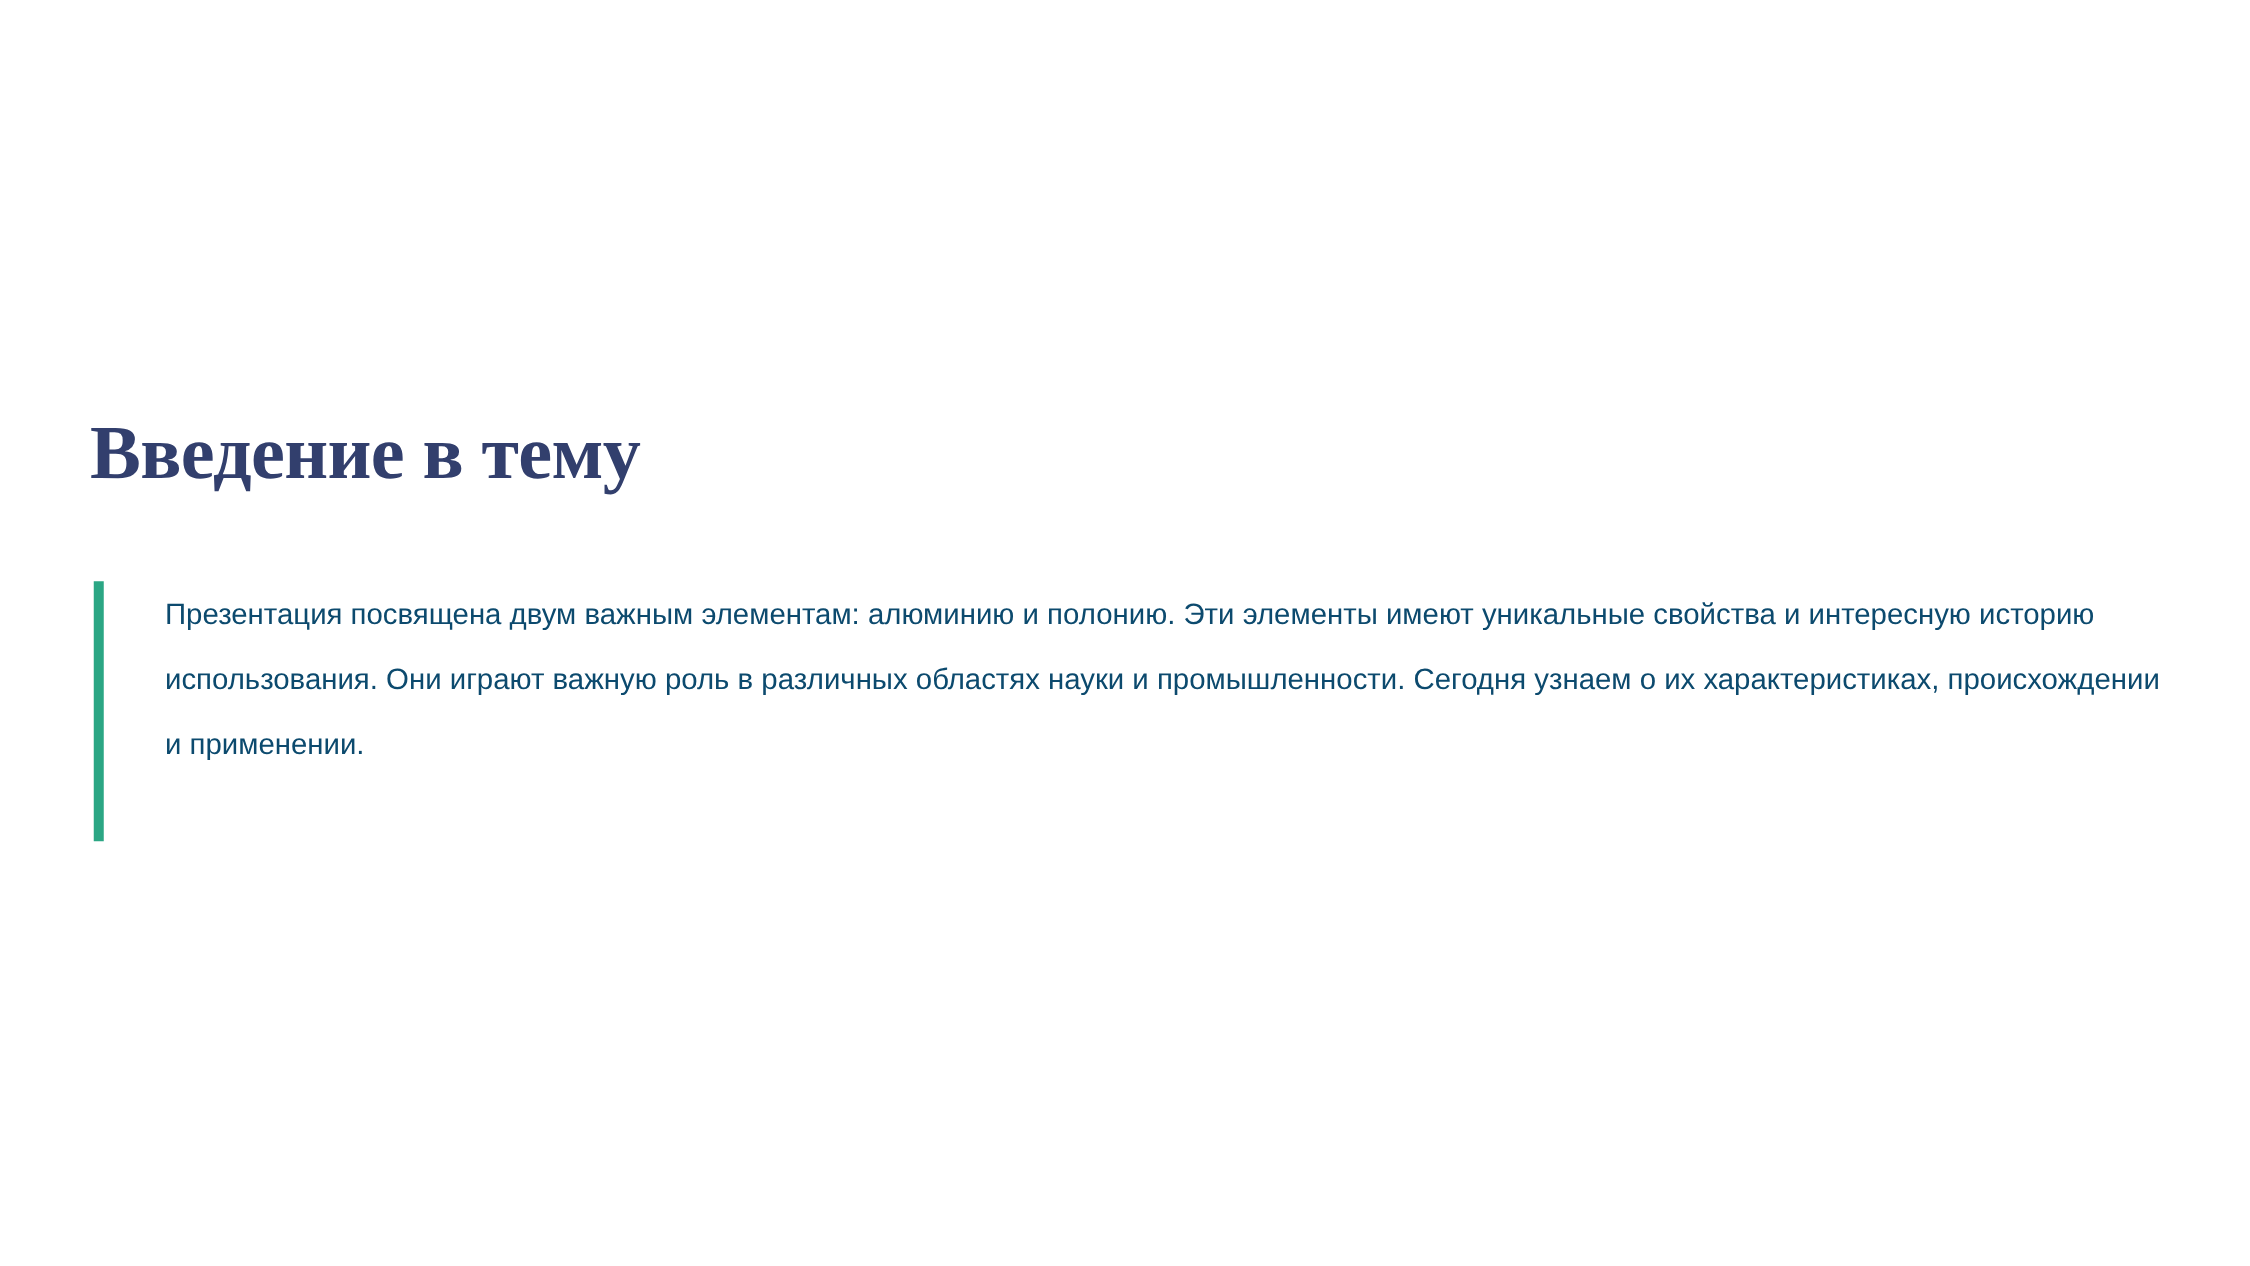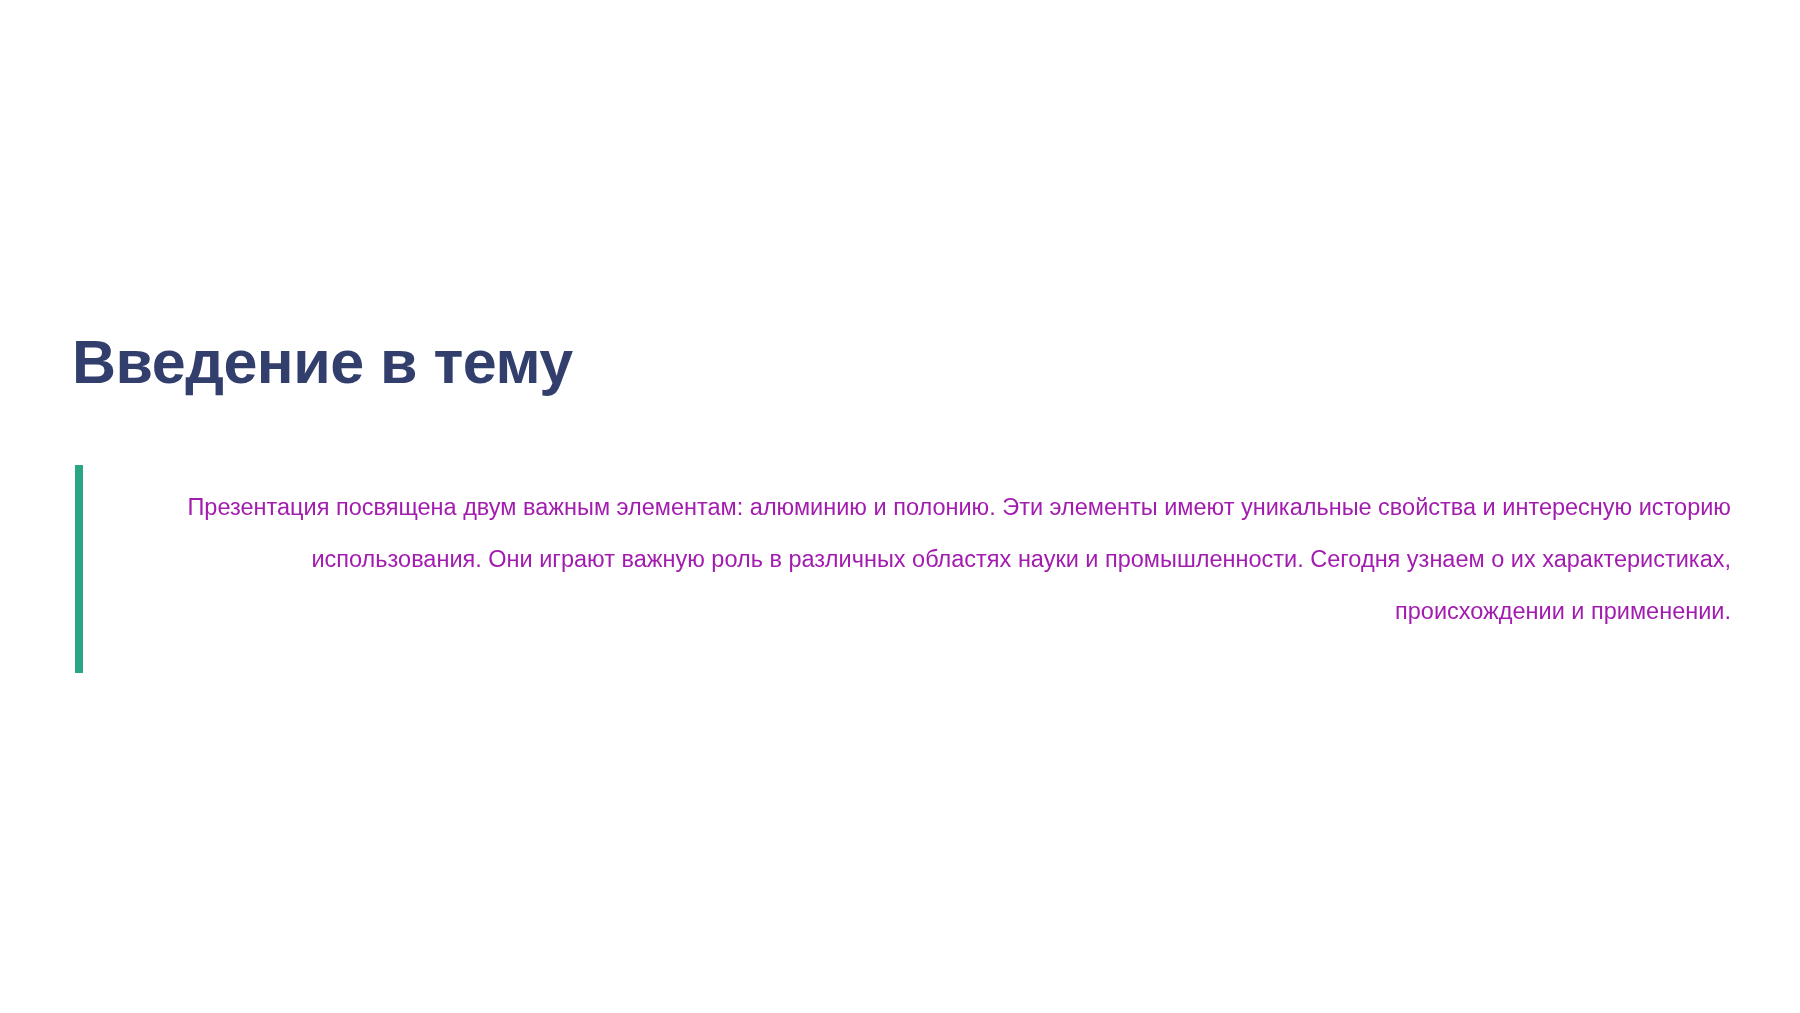--- a/index.html
+++ b/index.html
@@ -32,21 +32,21 @@
     width: 1800px;
     height: 1013px;
   }
 
   
   .slide-title {
     position: absolute;
     left: 72px;
     top: 330px;
     margin: 0;
-    font-family: Liberation Sans, sans-serif;
+    font-family: Liberation Serif, serif;
     font-size: 61px;
     font-weight: 700;
     letter-spacing: -0.5px;
     line-height: 1.08;
     color: #323f6d;
     white-space: nowrap;
     -webkit-font-smoothing: antialiased;
   }
 
   
@@ -62,28 +62,28 @@
   .accent-bar {
     flex: 0 0 auto;
     width: 8px;
     min-height: 208px;
     background: #2ba684;
     border-radius: 0;
   }
 
   .body-text {
     flex: 1 1 auto;
-    margin: 16px;
+    margin: 0;
     padding: 0 0 0 49px;
     font-family: "Liberation Sans", "DejaVu Sans", sans-serif;
     font-size: 23.5px;
     font-weight: 400;
     line-height: 52px;
-    color: #a21caf;
-    text-align: right;
+    color: #0c4a6e;
+    text-align: left;
     -webkit-font-smoothing: antialiased;
   }
 </style>
 </head>
 <body>
 
 <div class="slide">
   <div class="slide-content">
 
     <h1 class="slide-title">Введение в тему</h1>

